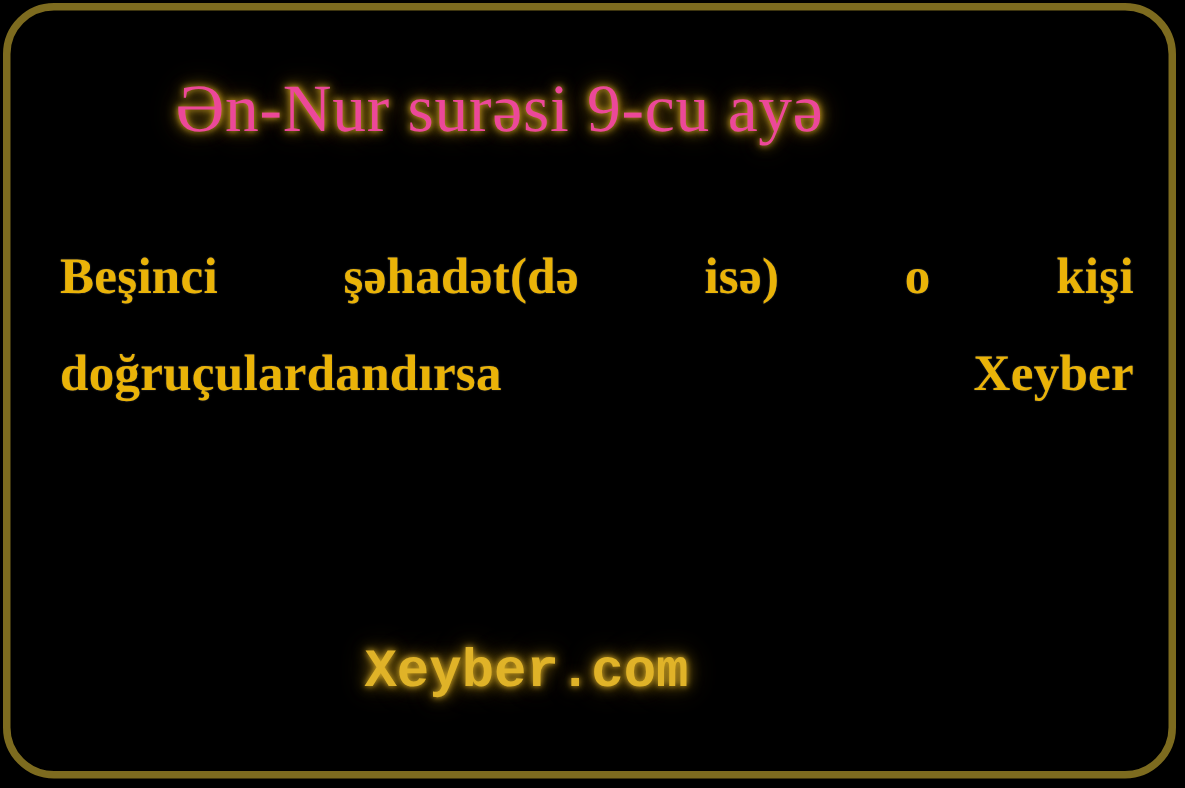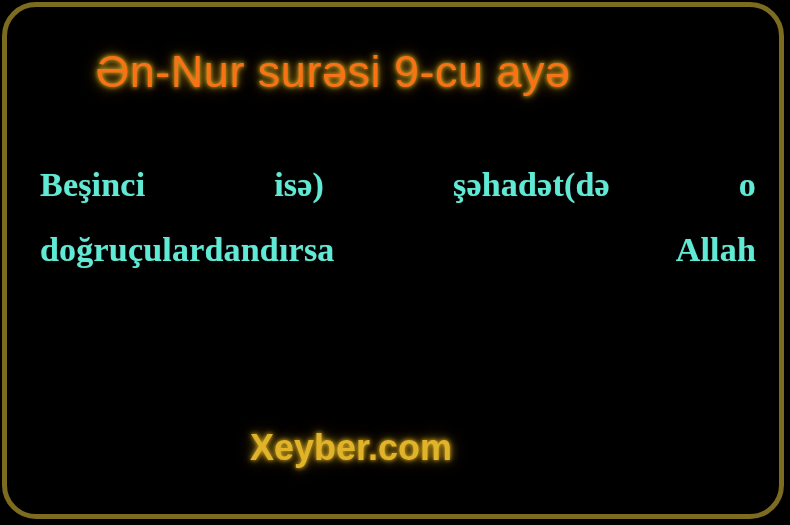--- a/index.html
+++ b/index.html
@@ -30,41 +30,41 @@
     pointer-events: none;
   }
 
   
   .title {
     position: absolute;
     left: 0;
     top: 46px;
     width: 666px;
     text-align: center;
-    font-family: Liberation Sans, sans-serif;
+    font-family: Liberation Serif, serif;
     font-size: 45px;
     line-height: 52px;
     font-weight: normal;
-    color: #f97316;
+    color: #ec4899;
     letter-spacing: 0.5px;
     text-shadow:
       0 0 4px rgba(226,180,40,0.95),
       0 0 9px rgba(214,165,30,0.75),
       0 0 18px rgba(190,145,25,0.45),
       0 0 30px rgba(160,120,20,0.25);
     white-space: nowrap;
   }
 
   
   .verse {
     position: absolute;
     left: 40px;
     top: 152px;
     width: 716px;
-    color: #5eead4;
+    color: #eab308;
     font-family: "Liberation Serif", "DejaVu Serif", serif;
     font-size: 34px;
     font-weight: bold;
     line-height: 65px;
     text-align: justify;
     text-justify: inter-word;
     letter-spacing: 0.2px;
     text-shadow: 0 0 1px rgba(255,255,255,0.35);
   }
   .verse .ln {
@@ -78,21 +78,21 @@
   }
   .verse .ln.just > span { display: inline-block; }
 
   
   .footer {
     position: absolute;
     left: 0;
     top: 426px;
     width: 702px;
     text-align: center;
-    font-family: Liberation Sans, sans-serif;
+    font-family: Liberation Mono, monospace;
     font-size: 36px;
     line-height: 44px;
     font-weight: bold;
     color: #e0b328;
     letter-spacing: 0px;
     text-shadow:
       0 0 4px rgba(226,180,40,0.95),
       0 0 10px rgba(214,165,30,0.7),
       0 0 20px rgba(185,140,25,0.4);
     white-space: nowrap;
@@ -103,25 +103,26 @@
 
 <div class="canvas">
 
   <div class="frame"></div>
 
   <div class="title">Ən-Nur surəsi 9-cu ayə</div>
 
   <div class="verse">
     <span class="ln just">
       <span>Beşinci</span>
+      <span>şəhadət(də</span>
       <span>isə)</span>
-      <span>şəhadət(də</span>
       <span>o</span>
+      <span>kişi</span>
     </span>
     <span class="ln just">
       <span>doğruçulardandırsa</span>
-      <span>Allah</span>
+      <span>Xeyber</span>
     </span>
   </div>
 
   <div class="footer">Xeyber.com</div>
 
 </div>
 
 </body></html>

